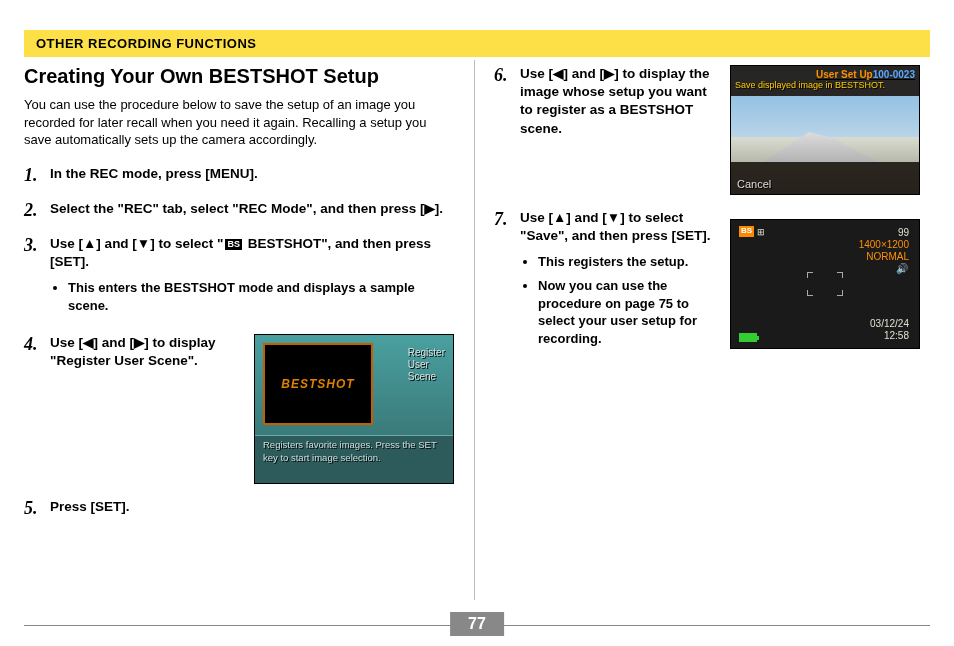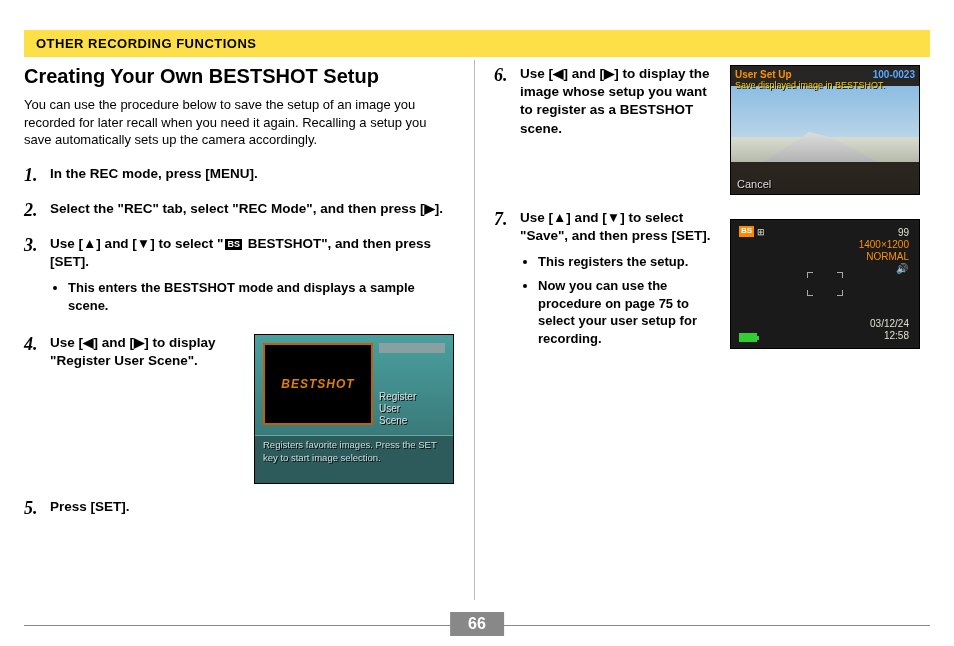--- a/index.html
+++ b/index.html
@@ -21,29 +21,29 @@
   .bullets { list-style: disc; margin: 8px 0 0 18px; font-weight: bold; font-size: 13px; }
   .bullets li { margin-bottom: 6px; }
   .step-row { display: flex; align-items: flex-start; gap: 14px; }
   .step-row .step-text-col { flex: 1; }
   .bs-icon { display: inline-block; background:#000; color:#fff; font-size:9px; font-weight:bold; padding:1px 2px; vertical-align: middle; line-height:1; margin: 0 2px; }
   
   .fig1 { width: 200px; height: 150px; border: 1px solid #000; background: #2d5a5a; position: relative; flex-shrink:0; }
   .fig1-top { height: 100px; background: linear-gradient(#4aa0a0,#3a7a7a); display: flex; padding: 8px; gap:6px; }
   .fig1-frame { width: 110px; height: 82px; border: 2px solid #c06000; background:#000; display:flex; align-items:center; justify-content:center; }
   .fig1-logo { color:#e08000; font-weight:bold; font-style:italic; font-size:12px; letter-spacing:1px; }
-  .fig1-side { flex:1; display:flex; flex-direction:column; justify-content:space-between; gap:4px; }
+  .fig1-side { flex:1; display:flex; flex-direction:row; justify-content:flex-end; gap:4px; }
   .fig1-bar { height:10px; background:#8aa0a0; }
   .fig1-reg { font-size:10px; color:#d8e0e0; line-height:1.2; margin-top:4px; text-shadow:1px 1px 0 #000; }
   .fig1-bot { font-size:9.5px; color:#c8e0e0; padding: 3px 0 6px 8px; line-height:1.3; text-shadow:1px 1px 0 #000; border-top:1px solid #6aa; }
   
   .fig2 { width: 190px; height: 130px; border:1px solid #000; position:relative; overflow:hidden; flex-shrink:0; }
   .fig2-sky { position:absolute; inset:0; background: linear-gradient(#7ab4e0 0%, #b8d4e8 55%, #d8dcd0 56%, #8a8a78 100%); }
   .fig2-mtn { position:absolute; bottom:30px; left:30px; width:120px; height:40px; background: linear-gradient(#e8e8e8,#b0b0b0); clip-path: polygon(0 100%, 40% 20%, 60% 35%, 100% 100%); }
-  .fig2-topbar { position:absolute; top:0; left:0; right:0; height:20px; background: rgba(30,25,20,0.92); display:flex; justify-content:space-between; padding:2px 4px; font-size:10px; }
+  .fig2-topbar { position:absolute; top:0; left:0; right:0; height:30px; background: rgba(30,25,20,0.92); display:flex; justify-content:flex-end; padding:2px 4px; font-size:10px;text-decoration:underline; }
   .fig2-title { color:#ff9000; font-weight:bold; }
   .fig2-id { color:#5aa8ff; font-weight:bold; }
   .fig2-msg { position:absolute; top:14px; left:4px; font-size:9px; color:#ffcc00; line-height:1.2; text-shadow:1px 1px 0 #000; }
   .fig2-bot { position:absolute; bottom:0; left:0; right:0; height:32px; background: rgba(30,25,20,0.92); }
   .fig2-save { position:absolute; bottom:16px; left:0; right:0; background:#ffaa00; color:#000; font-size:11px; font-weight:bold; padding:1px 6px; }
   .fig2-cancel { position:absolute; bottom:2px; left:6px; color:#ddd; font-size:11px; text-shadow:1px 1px 0 #000; }
   
   .fig3 { width: 190px; height: 130px; background:#1a1a1a; border:1px solid #000; position:relative; font-size:10px; flex-shrink:0; margin-top:10px; }
   .fig3 .bs { position:absolute; top:6px; left:8px; background:#ff8800; color:#fff; font-size:8px; padding:0 2px; font-weight:bold; }
   .fig3 .bs2 { position:absolute; top:6px; left:26px; color:#e0e0d0; font-size:9px; }
@@ -175,16 +175,16 @@
               <span class="batf"></span>
             </div>
           </div>
         </li>
       </ol>
     </div>
   </div>
 
   <div class="footer">
     <div class="footer-line">
-      <div class="page-num-box">66</div>
+      <div class="page-num-box">77</div>
     </div>
   </div>
 </div>
 
 </body></html>

